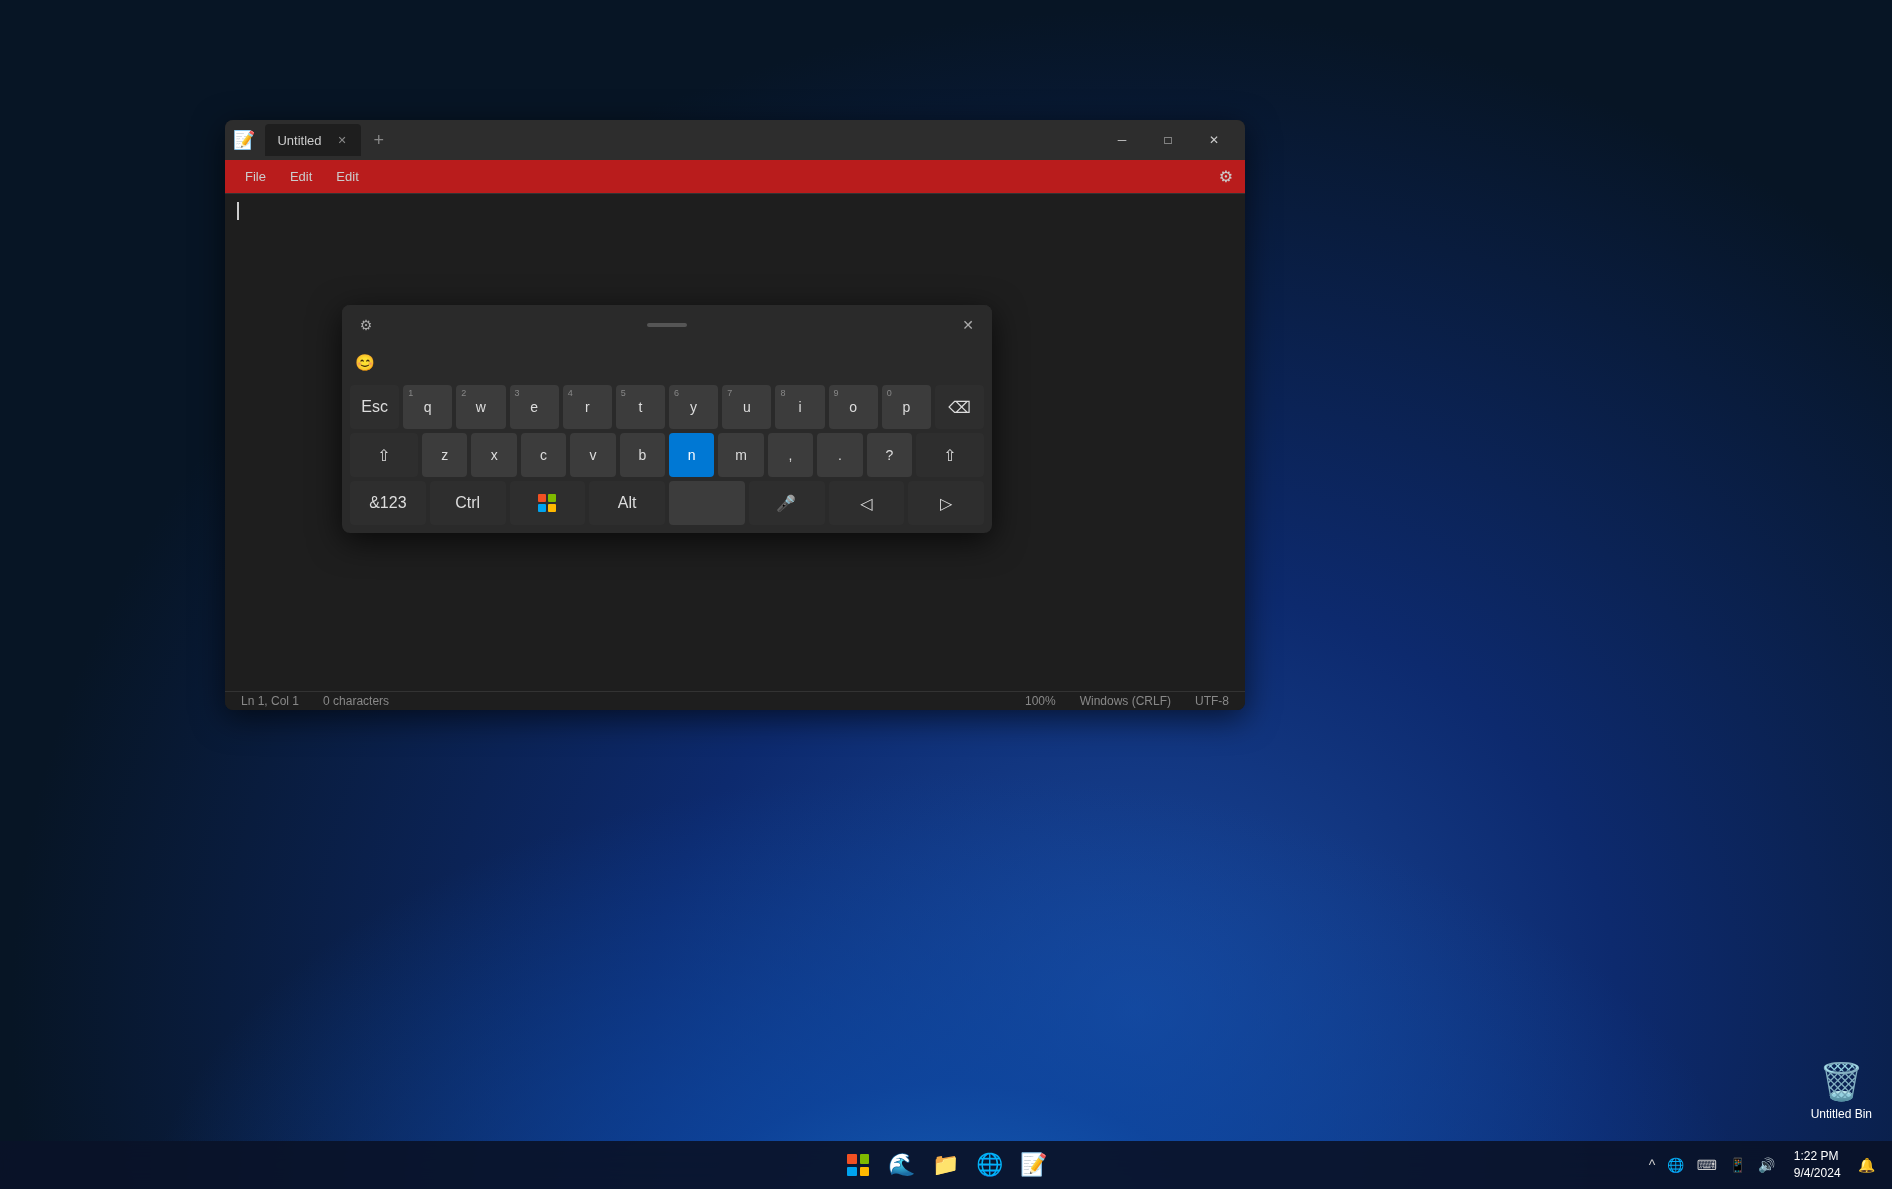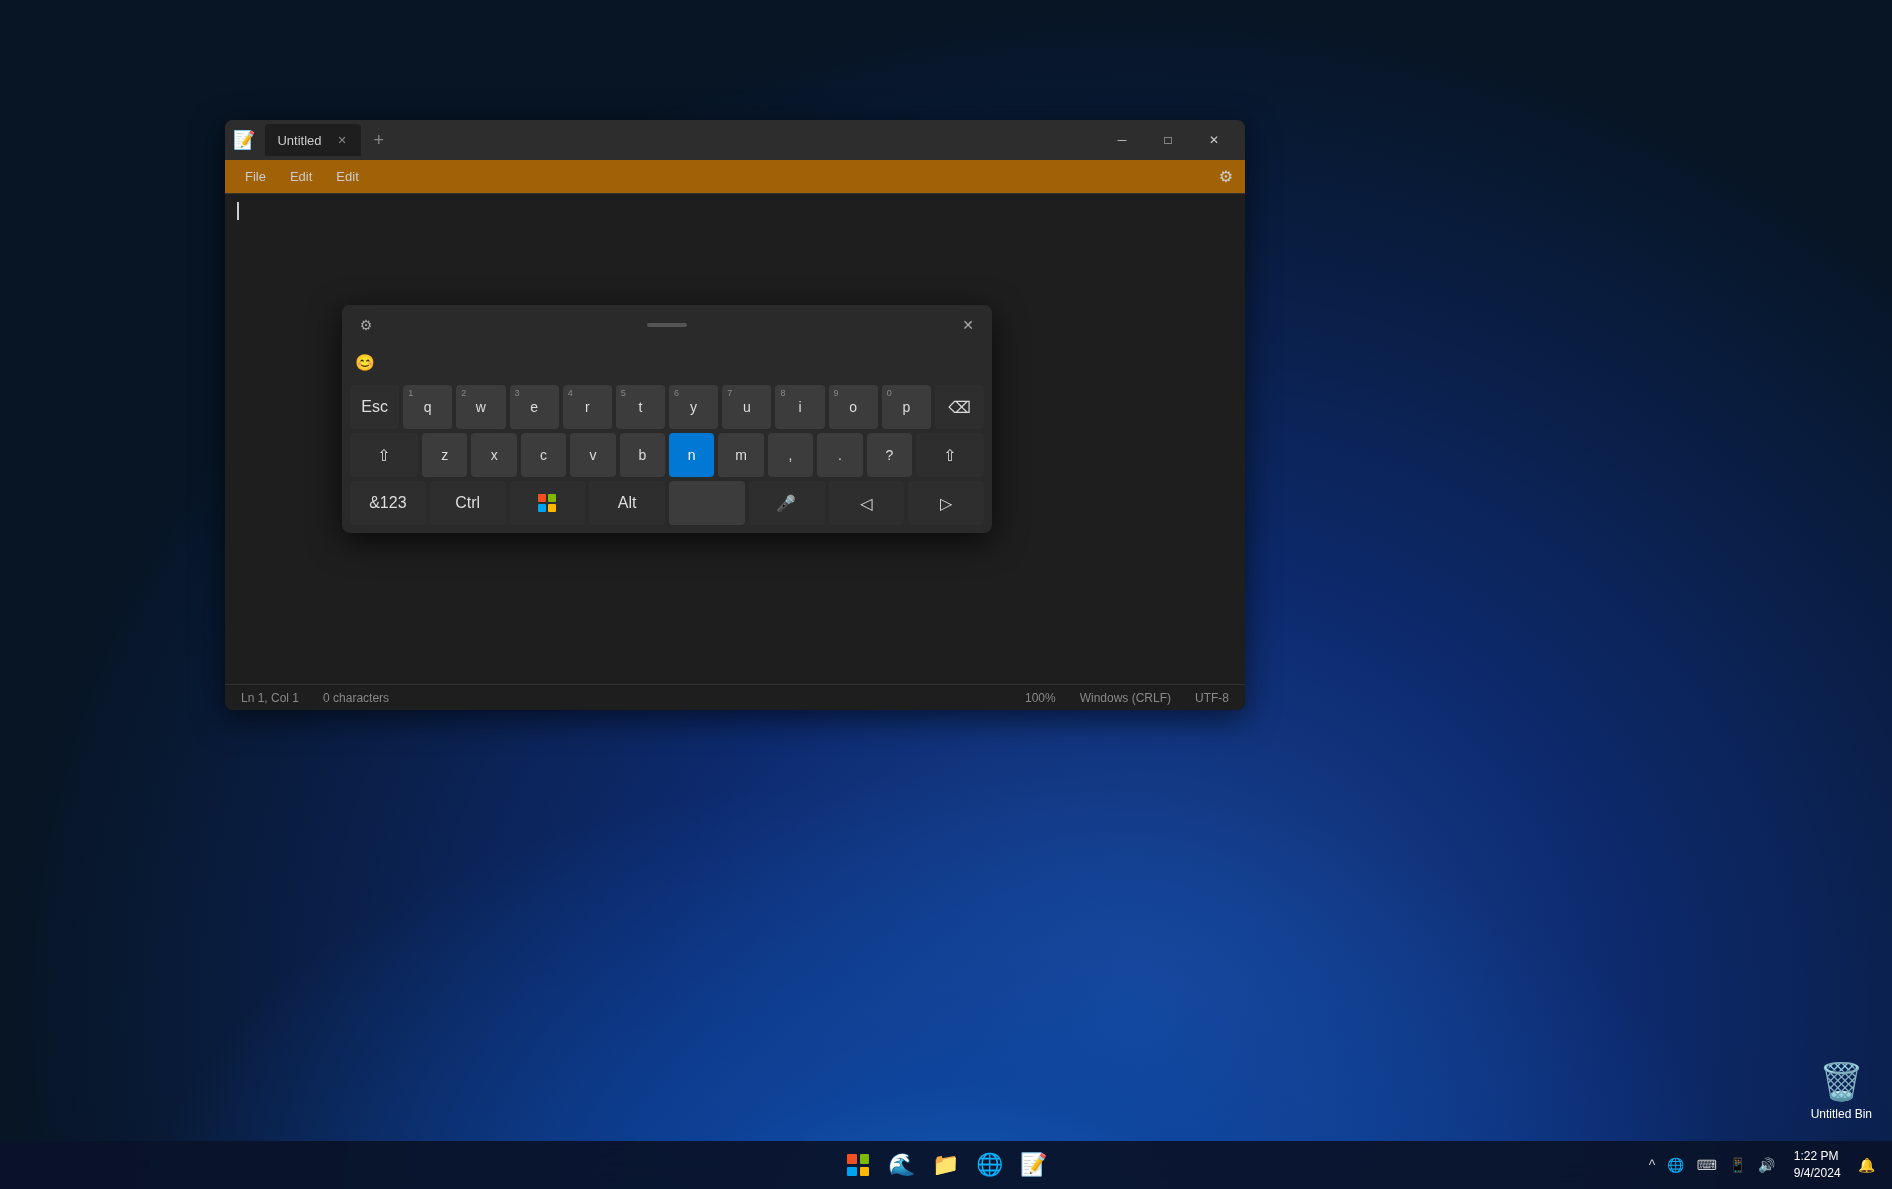--- a/index.html
+++ b/index.html
@@ -180,21 +180,21 @@
       justify-content: center;
       color: #ccc;
       cursor: pointer;
       font-size: 12px;
     }
 
     
     .menu-bar {
       display: flex;
       align-items: center;
-      background: #a16207;
+      background: #b91c1c;
       height: 34px;
       padding: 0 8px;
       flex-shrink: 0;
       justify-content: space-between;
       border-bottom: 1px solid #333;
     }
     .menu-items {
       display: flex;
       gap: 0;
     }
@@ -232,21 +232,21 @@
       animation: blink 1s infinite;
       vertical-align: text-bottom;
     }
     @keyframes blink { 0%,100%{opacity:1} 50%{opacity:0} }
 
     
     .status-bar {
       display: flex;
       align-items: center;
       background: #1e1e1e;
-      height: 26px;
+      height: 19px;
       padding: 0 16px;
       border-top: 1px solid #333;
       flex-shrink: 0;
       gap: 24px;
       font-size: 12px;
       color: #888;
     }
 
     
     .vkeyboard {

